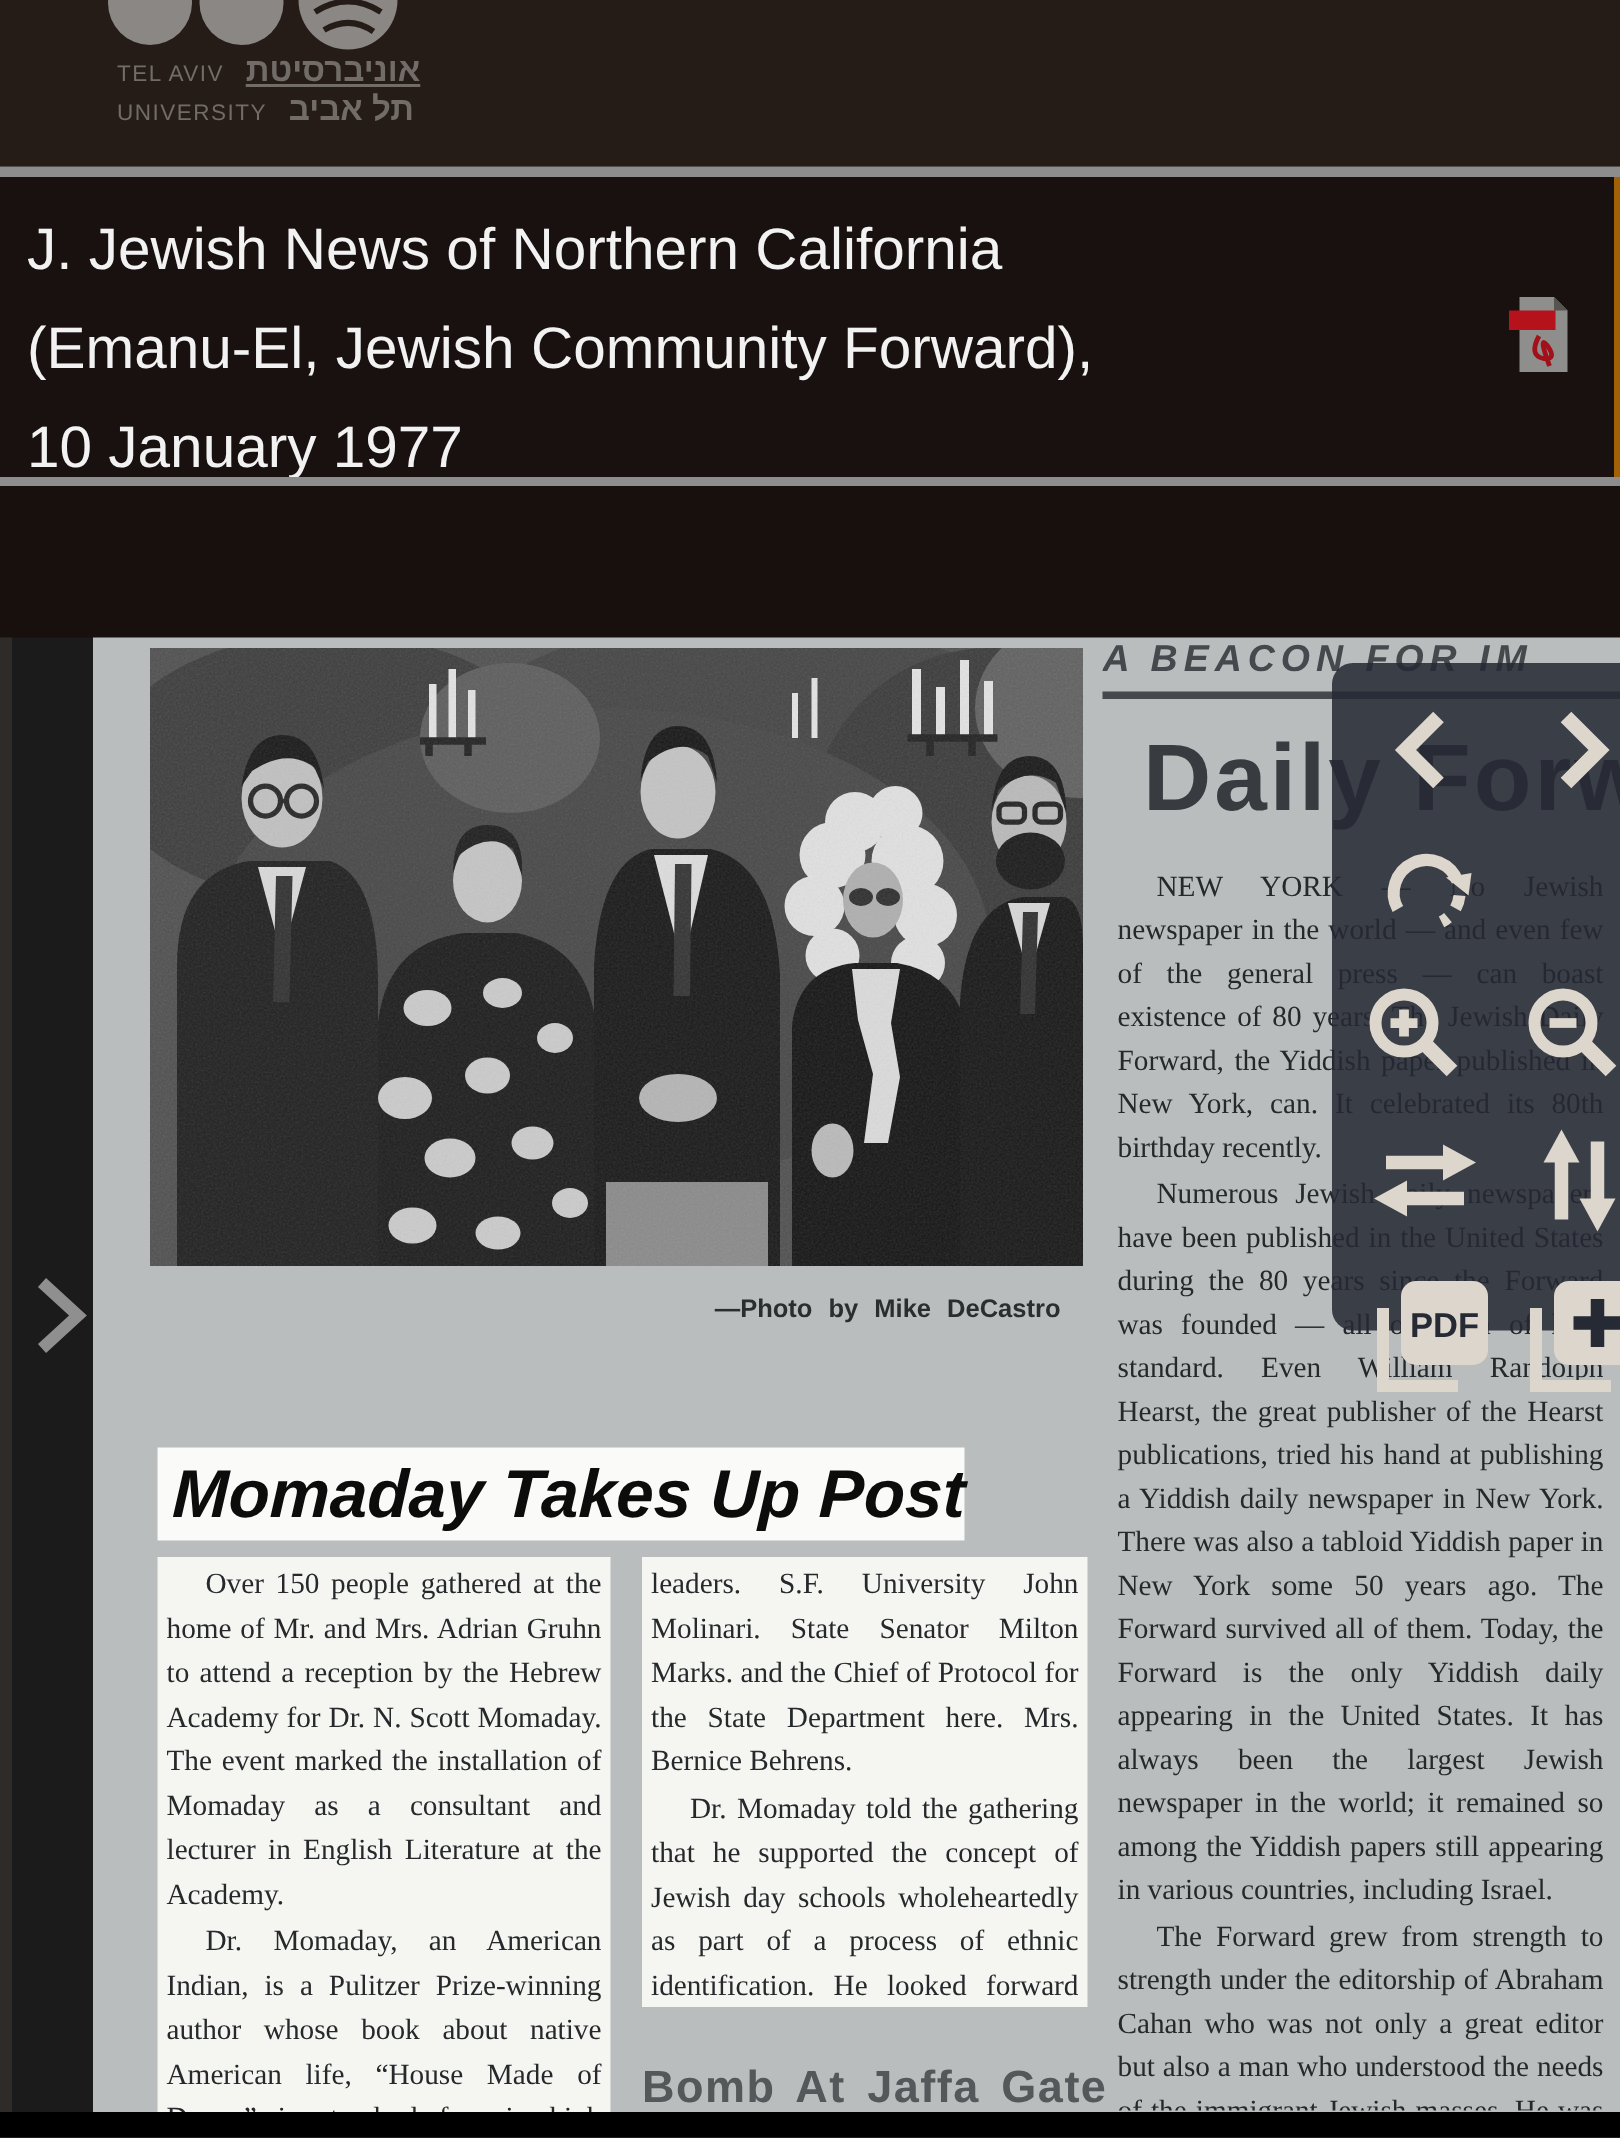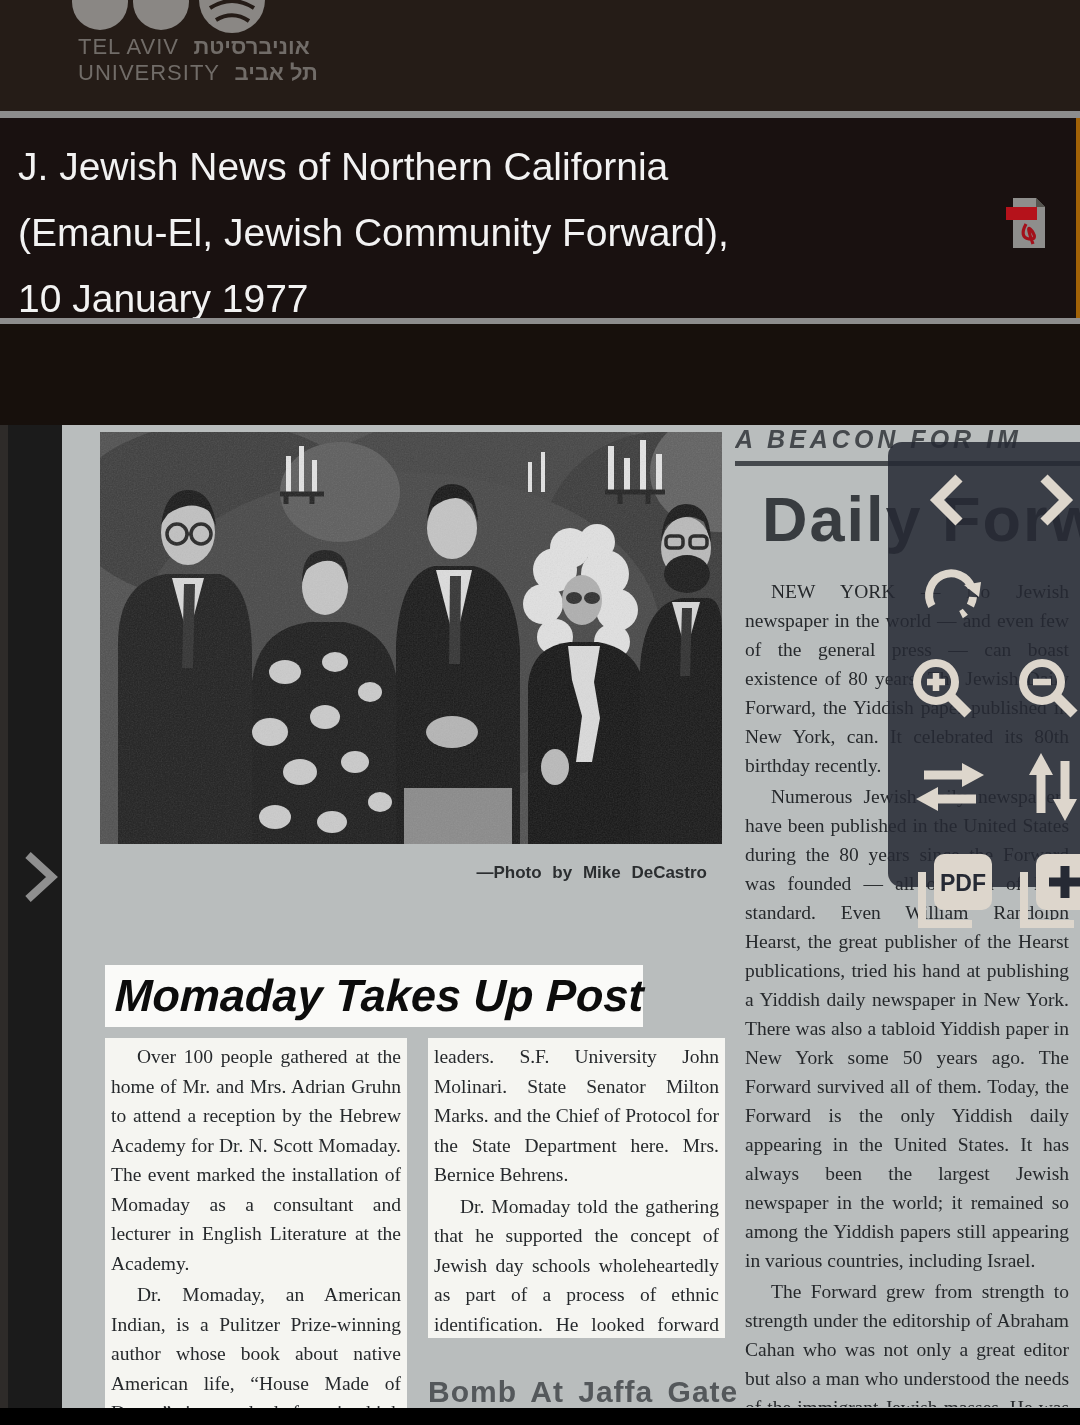--- a/index.html
+++ b/index.html
@@ -4,21 +4,21 @@
 <style>
   html,body{margin:0;padding:0;background:#000;}
   .app{position:relative;width:1080px;height:1425px;background:#0a0a0a;overflow:hidden;
        font-family:"Liberation Sans",sans-serif;}
   .abs{position:absolute;}
 
   
   .site-header{left:0;top:0;width:1080px;height:111px;background:#251c17;overflow:hidden;}
   .logo-wrap{left:62px;top:0;width:260px;height:111px;}
   .logo-row{position:absolute;left:16px;color:#716c68;white-space:nowrap;}
-  .logo-en{font-size:22px;letter-spacing:1px;}
+  .logo-en{font-size:15px;letter-spacing:1px;}
   .logo-he{font-size:22px;font-weight:bold;}
 
   .divider{left:0;width:1080px;background:#8d8d8d;}
 
   
   .title-block{left:0;top:118px;width:1080px;height:200px;background:#191110;
                border-right:4px solid #a16207;box-sizing:border-box;}
   .doc-title{position:absolute;left:18px;top:16px;width:960px;color:#f2f2f2;
              font-size:39px;line-height:66px;font-weight:400;}
 
@@ -64,21 +64,21 @@
     <div class="abs logo-wrap">
       <svg class="abs" style="left:0;top:-26px;" width="240" height="60" viewBox="0 0 240 60">
         <circle cx="38" cy="28" r="28" fill="#8a8784"></circle>
         <circle cx="99" cy="28" r="28" fill="#8a8784"></circle>
         <circle cx="170" cy="26" r="33" fill="#8a8784"></circle>
         <path d="M145 20 q25 -16 48 2 M148 34 q22 -14 44 0 M154 46 q17 -10 33 1" stroke="#251c17" stroke-width="4" fill="none"></path>
         <text x="30" y="16" font-size="11" fill="#251c17" font-weight="bold">את</text>
       </svg>
       <div class="logo-row" style="top:34px;">
         <span class="logo-en">TEL AVIV</span>
-        <span class="logo-he" style="margin-left:10px;">אוניברסיטת</span>
+        <span class="logo-he" style="margin-left:10px;text-decoration:underline;">אוניברסיטת</span>
       </div>
       <div class="logo-row" style="top:60px;">
         <span class="logo-en">UNIVERSITY</span>
         <span class="logo-he" style="margin-left:10px;">תל אביב</span>
       </div>
     </div>
   </div>
 
   <div class="abs divider" style="top:111px;height:7px;"></div>
 
@@ -242,21 +242,21 @@
 
       <div class="abs caption" style="left:43px;top:425px;width:612px;">
         <div class="credit" style="padding-right:10px;">—Photo by Mike DeCastro</div>
       </div>
 
       <div class="abs headline-strip" style="left:43px;top:540px;width:538px;height:62px;">
         <div class="headline">Momaday Takes Up Post</div>
       </div>
 
       <div class="abs col np-text" style="left:43px;top:613px;width:302px;height:370px;">
-        <p>Over 100 people gathered at the home of Mr. and Mrs. Adrian Gruhn to attend a reception by the Hebrew Academy for Dr. N. Scott Momaday. The event marked the installation of Momaday as a consultant and lecturer in English Literature at the Academy.</p>
+        <p>Over 150 people gathered at the home of Mr. and Mrs. Adrian Gruhn to attend a reception by the Hebrew Academy for Dr. N. Scott Momaday. The event marked the installation of Momaday as a consultant and lecturer in English Literature at the Academy.</p>
         <p>Dr. Momaday, an American Indian, is a Pulitzer Prize-winning author whose book about native American life, “House Made of Dawn,” is standard fare in high school English classes around the country. Dr. Momaday is currently a lecturer in the English Department At Stanford University. Although he has</p>
       </div>
 
       <div class="abs col np-text" style="left:366px;top:613px;width:297px;height:300px;">
         <p class="noindent">leaders. S.F. University John Molinari. State Senator Milton Marks. and the Chief of Protocol for the State Department here. Mrs. Bernice Behrens.</p>
         <p>Dr. Momaday told the gathering that he supported the concept of Jewish day schools wholeheartedly as part of a process of ethnic identification. He looked forward with excitement to teaching high school students, he said, because of the excitement the students themselves exhibited.</p>
       </div>
 
       <div class="abs subhead" style="left:366px;top:922px;margin-top:25px;">
         <div>Bomb At Jaffa Gate</div>

